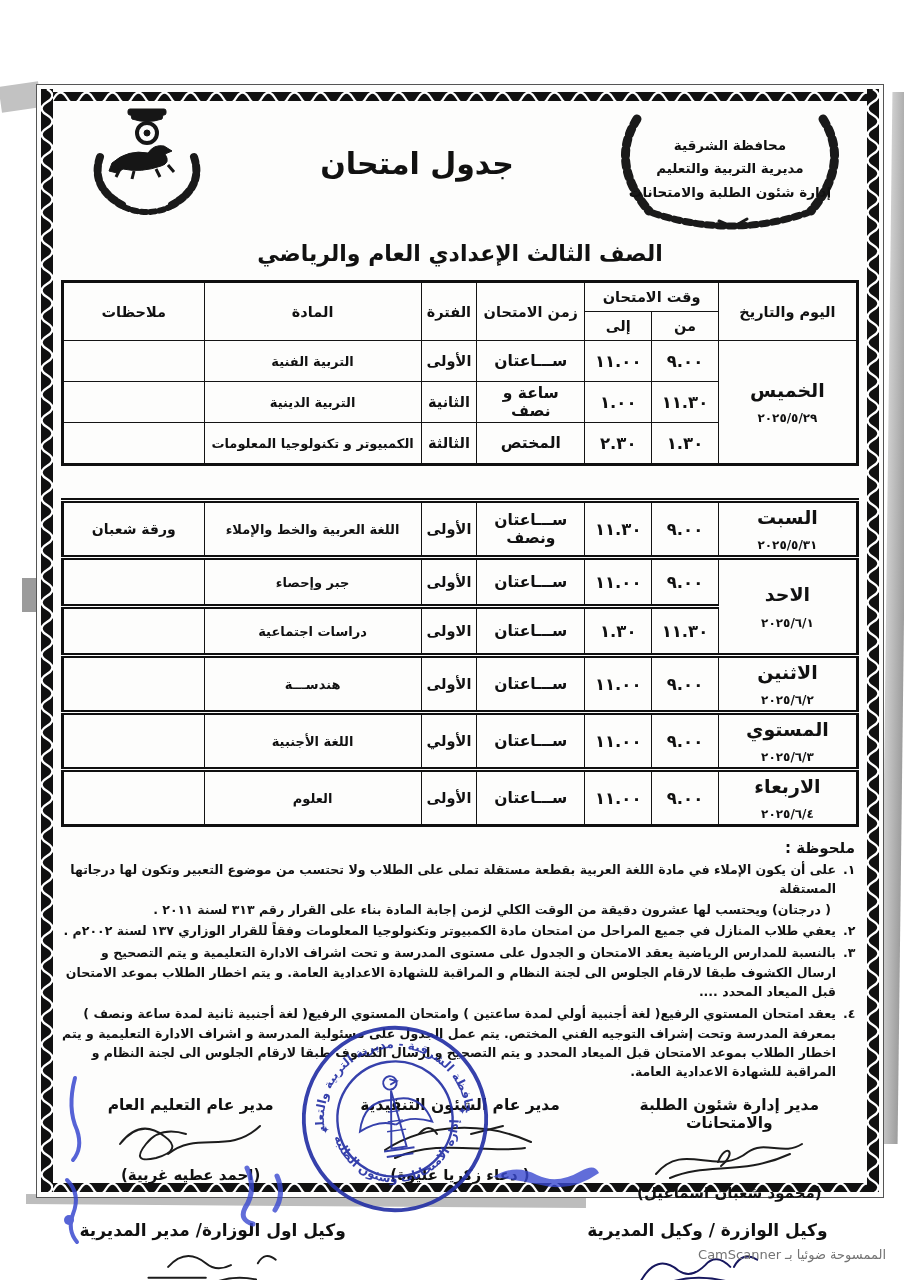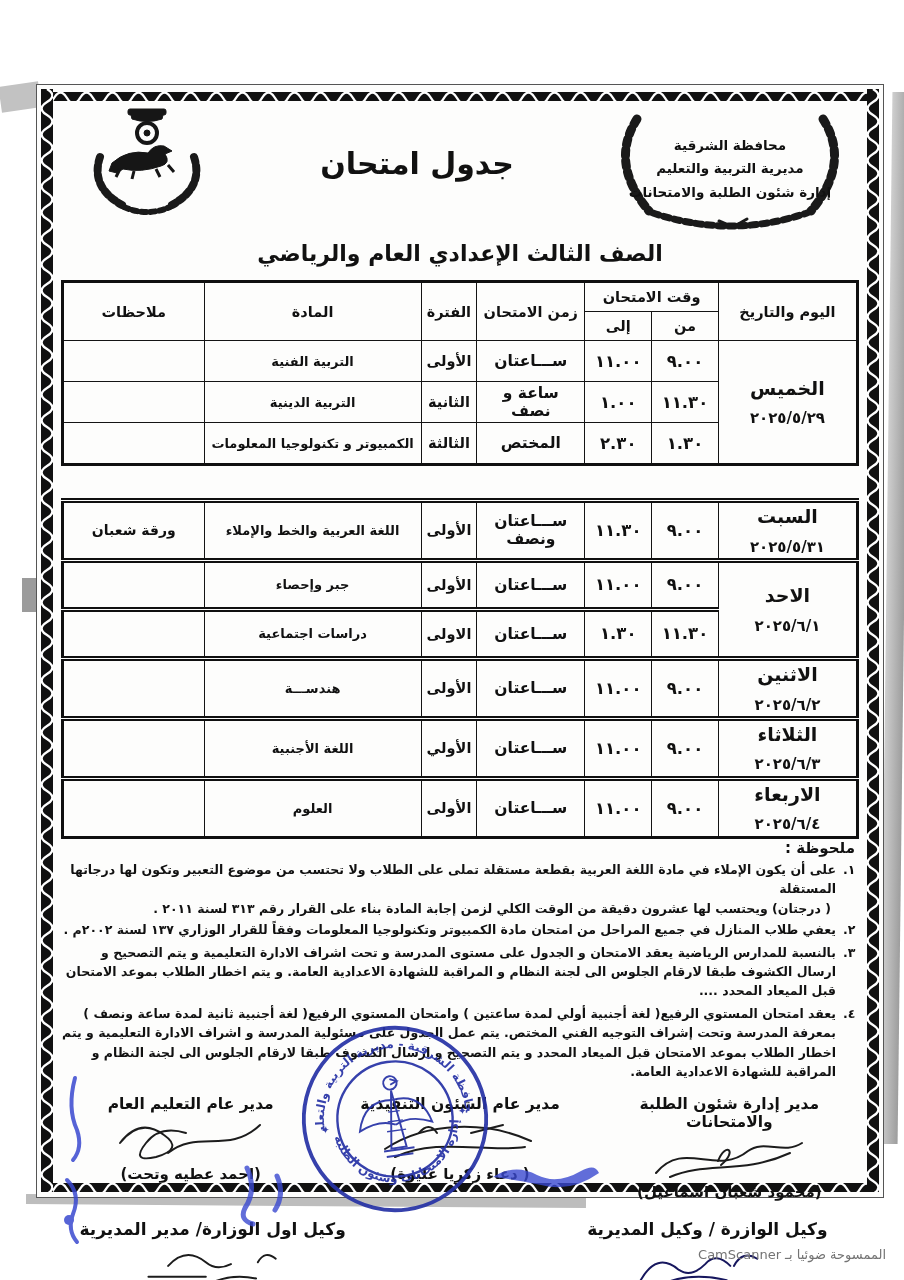--- a/index.html
+++ b/index.html
@@ -42,37 +42,37 @@
 
   
   table.exam{width:100%;border-collapse:collapse;direction:rtl;table-layout:fixed;}
   table.exam td,table.exam th{border:1.6px solid #141414;font-weight:700;text-align:center;vertical-align:middle;padding:1px 4px;}
   table.exam{border:3px solid #101010;}
   table.exam th{font-size:14.5px;}
   .col-day{width:17.5%;}.col-from{width:8.4%;}.col-to{width:8.4%;}
   .col-dur{width:13.6%;}.col-per{width:7%;}.col-sub{width:27.3%;}.col-note{width:17.8%;}
   .hrow th{height:26px;}
   .day-cell{font-size:19px;line-height:1.35;}
-  .day-cell .d-date{font-size:15px;display:block;margin-top:7px;}
+  .day-cell .d-date{font-size:12px;display:block;margin-top:7px;}
   .day-cell .d-name{display:block;}
   td.t-time{font-size:16.5px;}
   td.t-dur{font-size:15.5px;}
   td.t-per{font-size:14.5px;border-radius:20px;}
   td.t-sub{font-size:13px;}
   td.t-note{font-size:14px;}
   #table1 tr.drow td{height:38px;}
   #table2 td{height:50px;}
   #table2 tbody.grp td{border-top:5px double #101010;}
   #table2 tbody tr+tr td{border-top:1.6px solid #141414;}
   #table2 tr.short td{height:42px;}
 
   .tgap{height:32px;}
 
   
-  .notes{margin-top:0;}
+  .notes{margin-top:12px;}
   .notes-title{font-size:15px;font-weight:700;margin-bottom:3px;padding-right:4px;}
   .note-item{display:flex;gap:7px;font-size:12.5px;font-weight:700;line-height:1.55;margin-bottom:3px;}
   .note-num{flex:none;width:16px;text-align:left;}
   .note-cont{padding-right:28px;font-size:12.5px;font-weight:700;margin-bottom:4px;}
 
   
   .sig-row{display:flex;justify-content:space-between;margin-top:14px;}
   .sig-col{text-align:center;}
   .sig-row1 .sig-col{width:32.5%;}
   .sig-title{font-size:15.5px;font-weight:700;}
@@ -275,21 +275,21 @@
           <td class="t-time">١١.٠٠</td>
           <td class="t-dur">ســـاعتان</td>
           <td class="t-per">الأولى</td>
           <td class="t-sub">هندســـة</td>
           <td class="t-note"></td>
         </tr>
       </tbody>
       <tbody class="grp">
         <tr>
           <td class="day-cell">
-            <span class="d-name">الثلاثاء</span>
+            <span class="d-name">المستوي</span>
             <span class="d-date">٢٠٢٥/٦/٣</span>
           </td>
           <td class="t-time">٩.٠٠</td>
           <td class="t-time">١١.٠٠</td>
           <td class="t-dur">ســـاعتان</td>
           <td class="t-per">الأولي</td>
           <td class="t-sub">اللغة الأجنبية</td>
           <td class="t-note"></td>
         </tr>
       </tbody>
@@ -355,21 +355,21 @@
         <div class="sig-name">( دعاء زكريا عليوة)</div>
       </div>
       <div class="sig-col">
         <div class="sig-title">مدير عام التعليم العام</div>
         <svg class="sig-svg" width="170" height="52" viewBox="0 0 170 52">
           <g fill="none" stroke="#1c1c1c" stroke-width="2" stroke-linecap="round">
             <path d="M14,30 q20,-26 44,-8 q20,14 -8,22 q-26,6 -10,-14 q14,-18 40,-10"></path>
             <path d="M62,40 C92,16 122,42 154,12"></path>
           </g>
         </svg>
-        <div class="sig-name">(احمد عطيه وتحت)</div>
+        <div class="sig-name">(احمد عطيه غربية)</div>
       </div>
     </div>
 
     <div class="sig-row sig-row2">
       <div class="sig-col">
         <div class="sig-title">وكيل الوازرة / وكيل المديرية</div>
         <svg class="sig-svg" width="180" height="58" viewBox="0 0 180 58">
           <g fill="none" stroke="#17175e" stroke-width="2.2" stroke-linecap="round">
             <path d="M16,46 q18,-32 42,-12 q14,10 30,-6 q12,-14 28,2"></path>
             <path d="M36,52 q34,-16 76,-6"></path>

